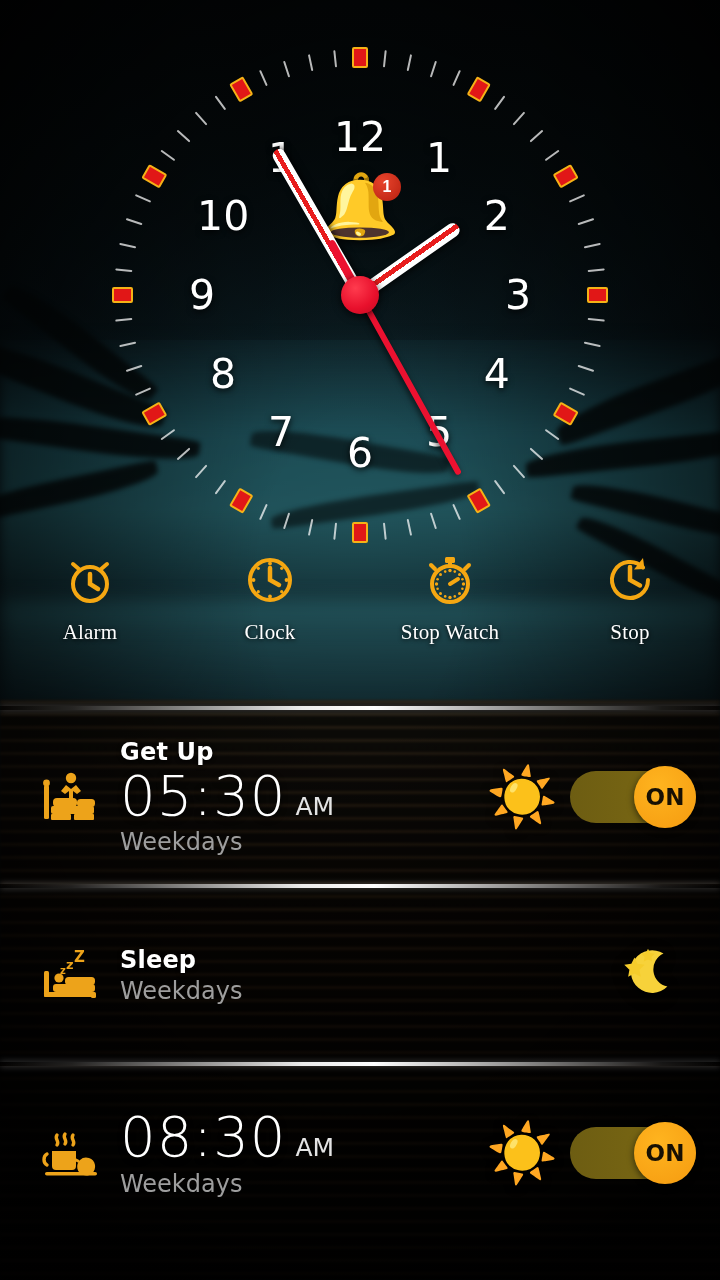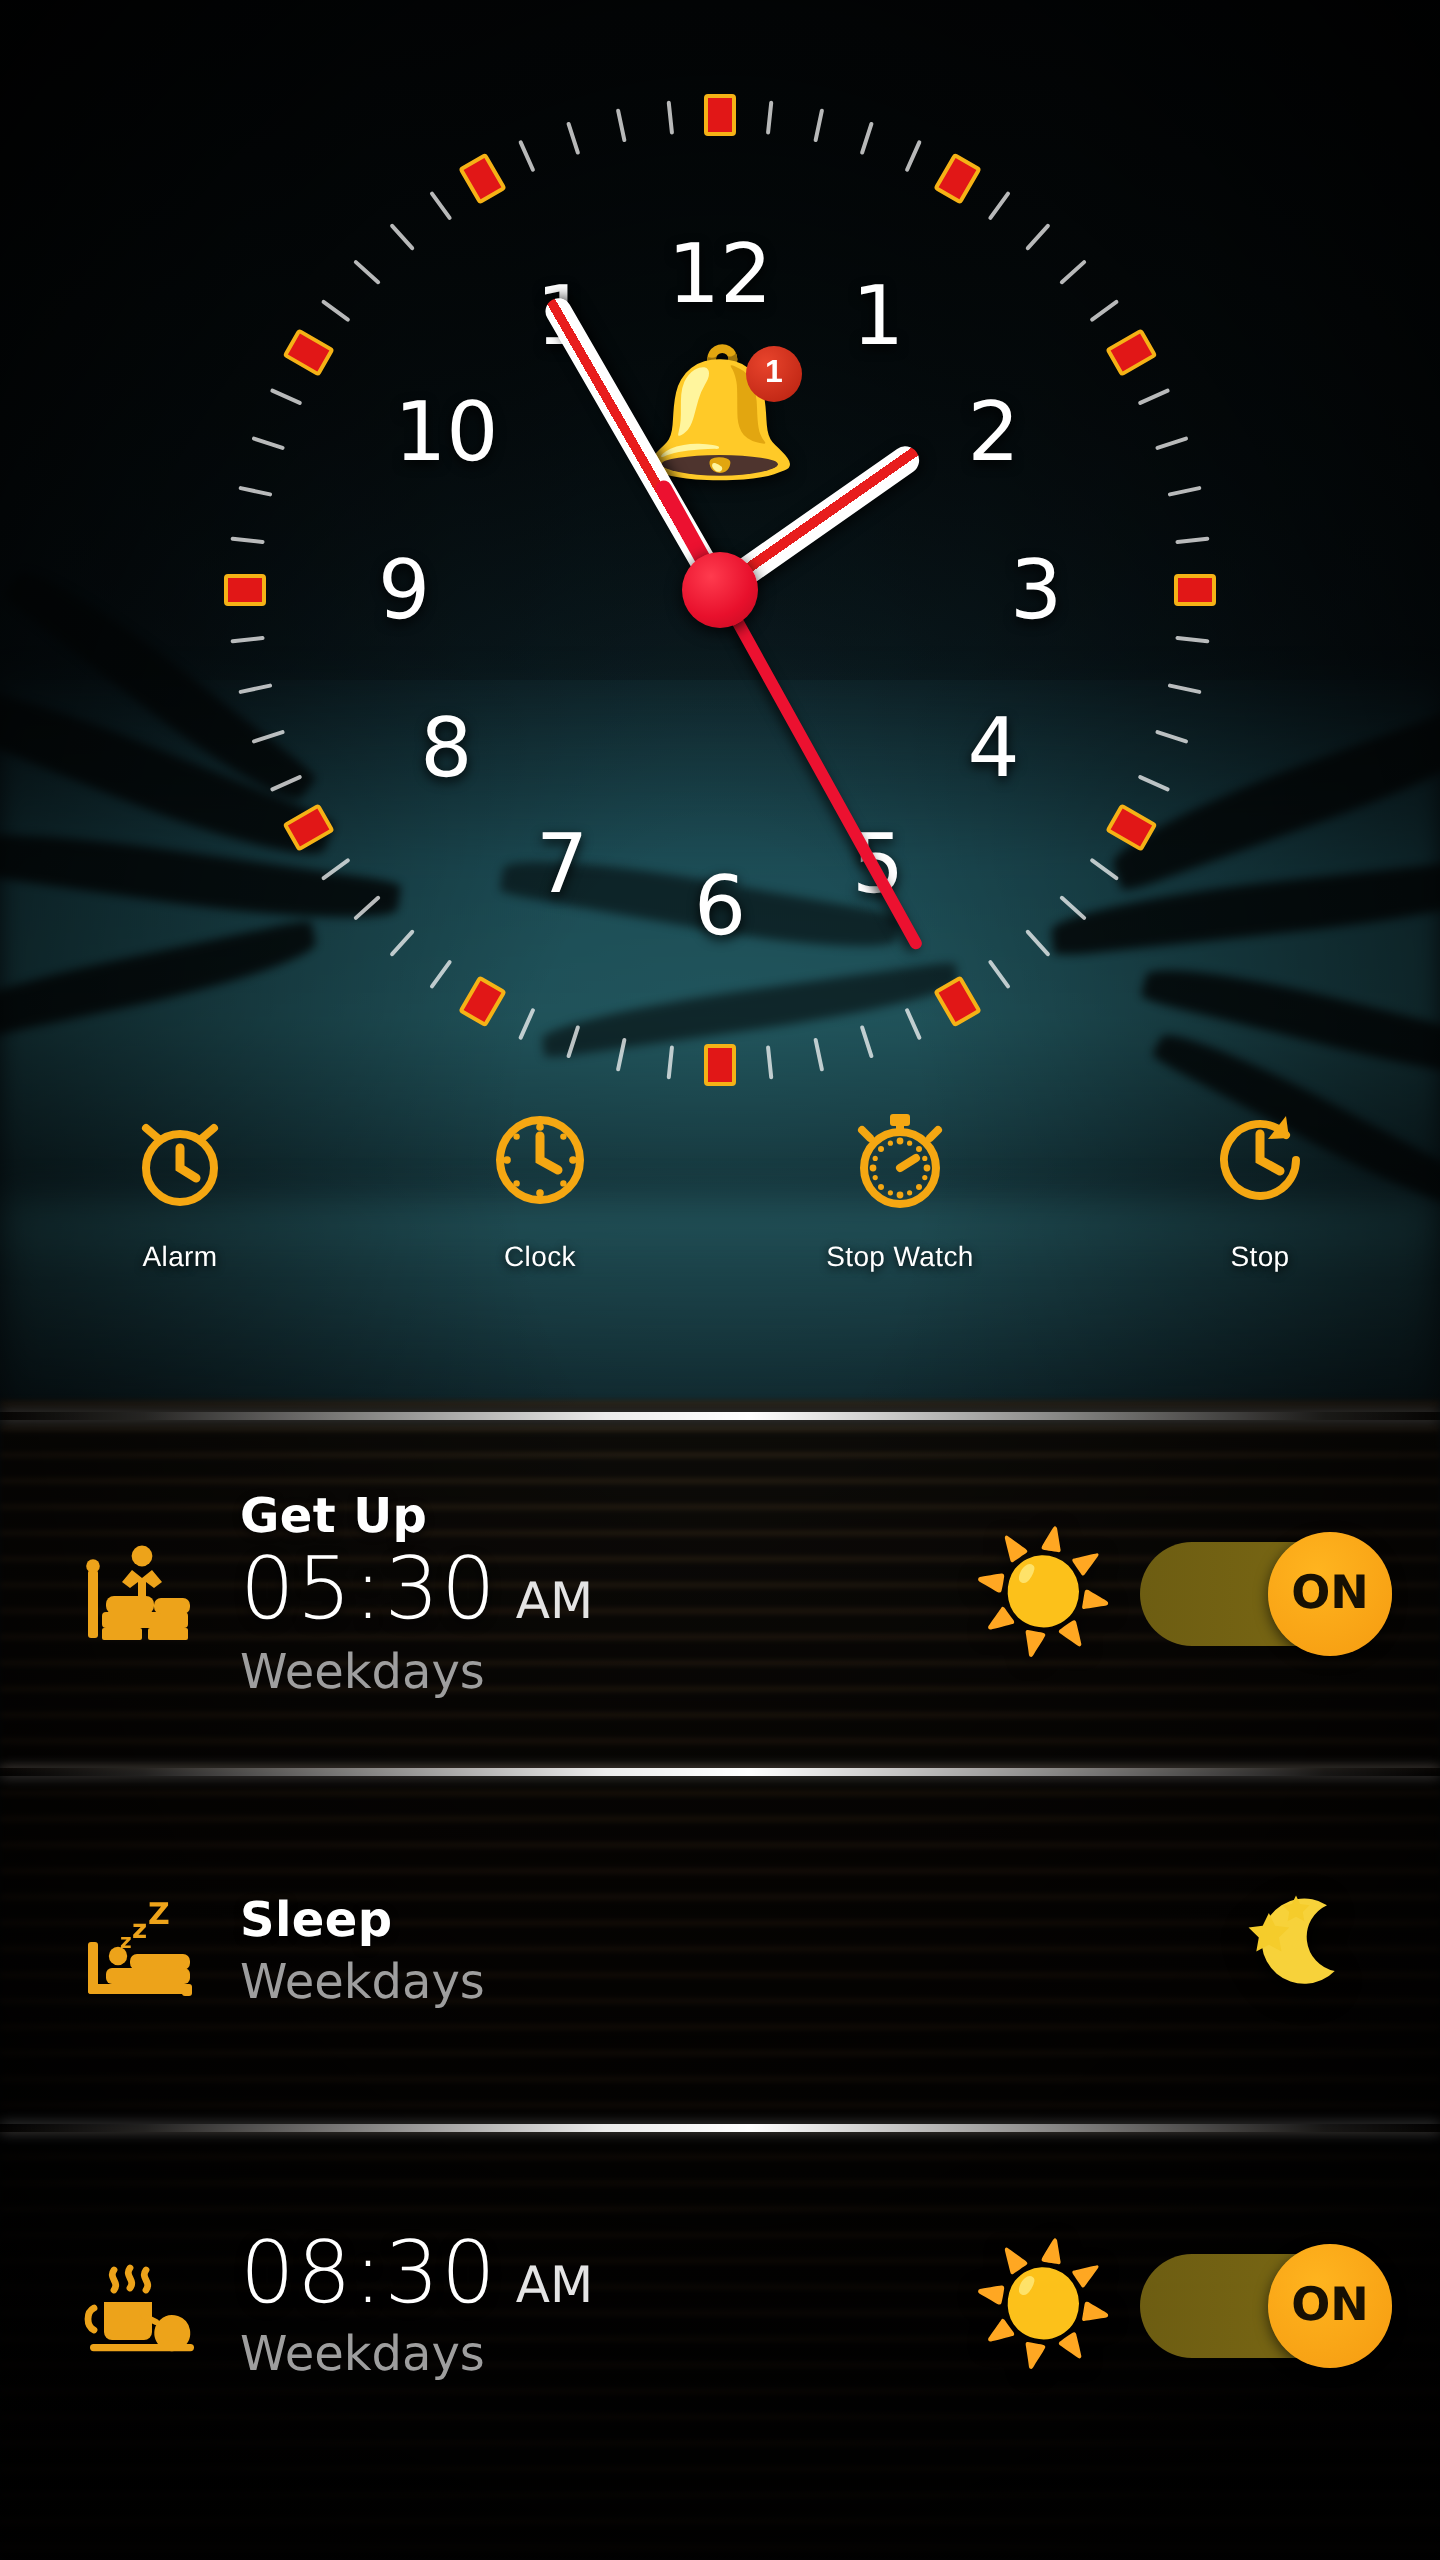--- a/index.html
+++ b/index.html
@@ -151,22 +151,22 @@
     position:absolute; left:0; top:552px; width:720px;
     display:flex; justify-content:space-around; align-items:flex-start;
   }
   .navitem{
     width:160px;
     display:flex; flex-direction:column; align-items:center; gap:12px;
     cursor:pointer;
   }
   .navicon{ width:56px; height:56px; }
   .navlabel{
-    color:#fff; font-size:14px; letter-spacing:.2px;
-    font-family:Liberation Sans, sans-serif;
+    color:#fff; font-size:21px; letter-spacing:.2px;
+    font-family:Liberation Serif, serif;
     text-shadow:0 1px 4px rgba(0,0,0,.95);
   }
 
   
   #list{ position:absolute; left:0; top:706px; width:720px; }
   .divider{
     height:4px; margin:0;
     background:linear-gradient(90deg,
       rgba(255,255,255,0) 0%,
       rgba(255,255,255,.12) 10%,
@@ -187,21 +187,21 @@
   .a-icon{ width:74px; flex:0 0 74px; display:flex; align-items:center; justify-content:center; }
   .a-text{ flex:1 1 auto; padding-left:12px; }
   .a-label{
     color:#ffffff; font-size:24px; font-weight:700;
     font-family:"DejaVu Sans", sans-serif;
     letter-spacing:.2px; margin-bottom:1px;
     text-shadow:0 1px 4px rgba(0,0,0,.9);
   }
   .a-timerow{ display:flex; align-items:baseline; gap:9px; }
   .a-time{
-    color:#fff; font-size:43px; font-weight:300;
+    color:#fff; font-size:56px; font-weight:300;
     font-family:"DejaVu Sans", sans-serif;
     letter-spacing:1px; line-height:1.05;
     text-shadow:0 2px 6px rgba(0,0,0,.9);
   }
   .a-mer{
     color:#e4e4e4; font-size:25px; font-weight:400;
     font-family:"DejaVu Sans", sans-serif;
   }
   .a-days{
     color:#9e9e9e; font-size:24px; margin-top:3px;

